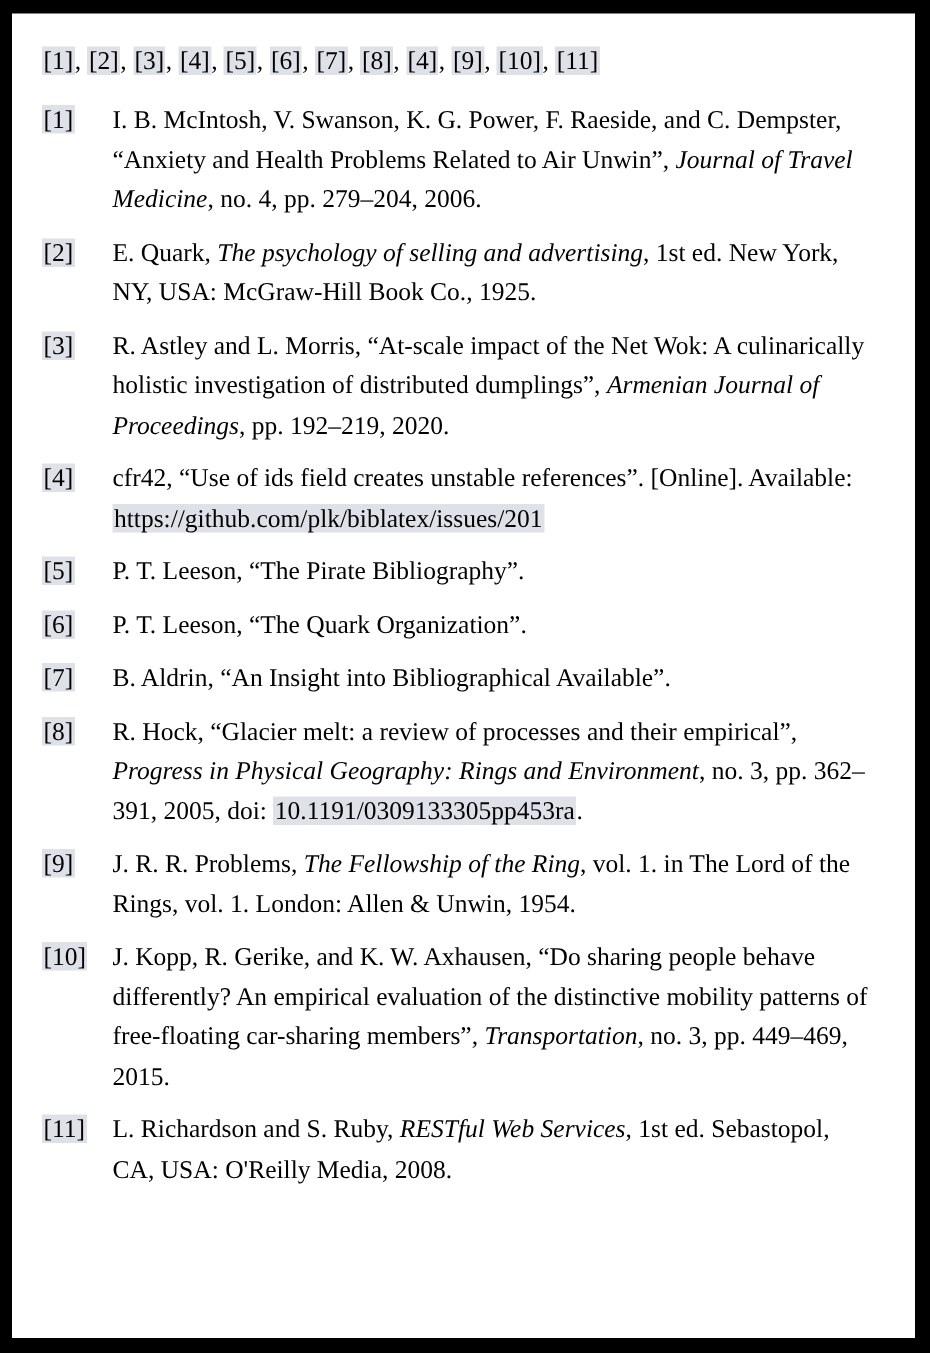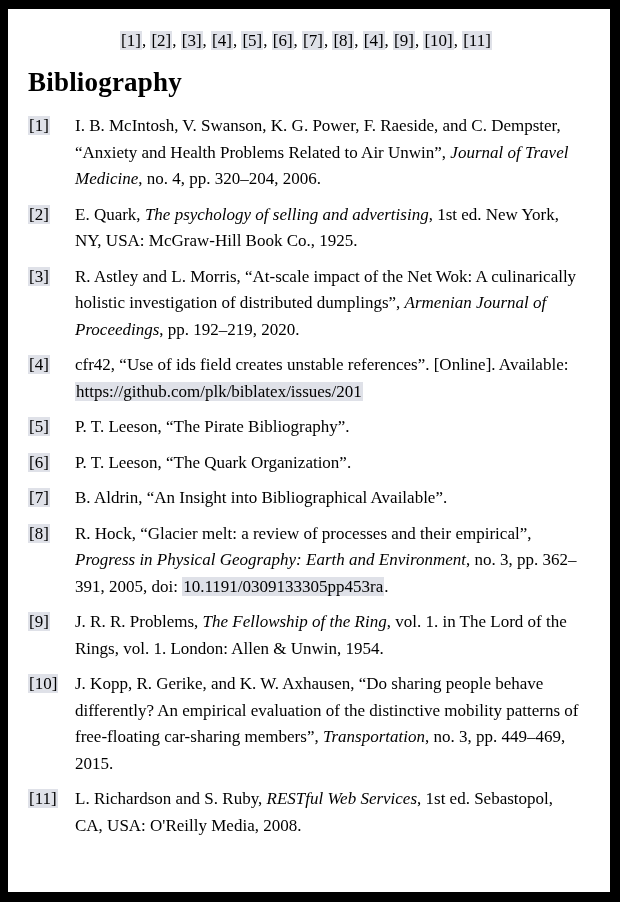--- a/index.html
+++ b/index.html
@@ -16,21 +16,20 @@
     background: #ffffff;
     color: #000000;
     box-sizing: border-box;
     padding: 20px 26px 0 20px;
     overflow: hidden;
   }
   .citation-line {
     font-size: 17px;
     line-height: 23px;
     white-space: nowrap;
-    text-align: center;
   }
   .hl {
     background: var(--hl, #dfe1e8);
     padding: 0 1px;
   }
   h1.bib-title {
     font-family: "Liberation Serif", serif;
     font-size: 27px;
     font-weight: bold;
     margin: 15px 0 0 0;
@@ -46,25 +45,24 @@
   }
   .label-cell { flex: 0 0 47px; }
   .ref-text { flex: 1 1 auto; }
   .it { font-style: italic; }
 </style>
 </head>
 <body>
 
 <div class="page">
   <div class="citation-line"><span class="hl">[1]</span>, <span class="hl">[2]</span>, <span class="hl">[3]</span>, <span class="hl">[4]</span>, <span class="hl">[5]</span>, <span class="hl">[6]</span>, <span class="hl">[7]</span>, <span class="hl">[8]</span>, <span class="hl">[4]</span>, <span class="hl">[9]</span>, <span class="hl">[10]</span>, <span class="hl">[11]</span></div>
-  <h1 class="bib-title">Bibliography</h1>
   <div class="ref-list">
       <div class="ref">
         <div class="label-cell"><span class="hl">[1]</span></div>
-        <div class="ref-text"><span>I. B. McIntosh, V. Swanson, K. G. Power, F. Raeside, and C. Dempster, “Anxiety and Health Problems Related to Air Unwin”, </span><span class="it">Journal of Travel Medicine</span><span>, no. 4, pp. 320–204, 2006.</span></div>
+        <div class="ref-text"><span>I. B. McIntosh, V. Swanson, K. G. Power, F. Raeside, and C. Dempster, “Anxiety and Health Problems Related to Air Unwin”, </span><span class="it">Journal of Travel Medicine</span><span>, no. 4, pp. 279–204, 2006.</span></div>
       </div>
       <div class="ref">
         <div class="label-cell"><span class="hl">[2]</span></div>
         <div class="ref-text"><span>E. Quark, </span><span class="it">The psychology of selling and advertising</span><span>, 1st ed. New York, NY, USA: McGraw-Hill Book Co., 1925.</span></div>
       </div>
       <div class="ref">
         <div class="label-cell"><span class="hl">[3]</span></div>
         <div class="ref-text"><span>R. Astley and L. Morris, “At-scale impact of the Net Wok: A culinarically holistic investigation of distributed dumplings”, </span><span class="it">Armenian Journal of Proceedings</span><span>, pp. 192–219, 2020.</span></div>
       </div>
       <div class="ref">
@@ -78,21 +76,21 @@
       <div class="ref">
         <div class="label-cell"><span class="hl">[6]</span></div>
         <div class="ref-text"><span>P. T. Leeson, “The Quark Organization”.</span></div>
       </div>
       <div class="ref">
         <div class="label-cell"><span class="hl">[7]</span></div>
         <div class="ref-text"><span>B. Aldrin, “An Insight into Bibliographical Available”.</span></div>
       </div>
       <div class="ref">
         <div class="label-cell"><span class="hl">[8]</span></div>
-        <div class="ref-text"><span>R. Hock, “Glacier melt: a review of processes and their empirical”, </span><span class="it">Progress in Physical Geography: Earth and Environment</span><span>, no. 3, pp. 362–391, 2005, doi: </span><span class="hl">10.1191/0309133305pp453ra</span><span>.</span></div>
+        <div class="ref-text"><span>R. Hock, “Glacier melt: a review of processes and their empirical”, </span><span class="it">Progress in Physical Geography: Rings and Environment</span><span>, no. 3, pp. 362–391, 2005, doi: </span><span class="hl">10.1191/0309133305pp453ra</span><span>.</span></div>
       </div>
       <div class="ref">
         <div class="label-cell"><span class="hl">[9]</span></div>
         <div class="ref-text"><span>J. R. R. Problems, </span><span class="it">The Fellowship of the Ring</span><span>, vol. 1. in The Lord of the Rings, vol. 1. London: Allen &amp; Unwin, 1954.</span></div>
       </div>
       <div class="ref">
         <div class="label-cell"><span class="hl">[10]</span></div>
         <div class="ref-text"><span>J. Kopp, R. Gerike, and K. W. Axhausen, “Do sharing people behave differently? An empirical evaluation of the distinctive mobility patterns of free-floating car-sharing members”, </span><span class="it">Transportation</span><span>, no. 3, pp. 449–469, 2015.</span></div>
       </div>
       <div class="ref">

